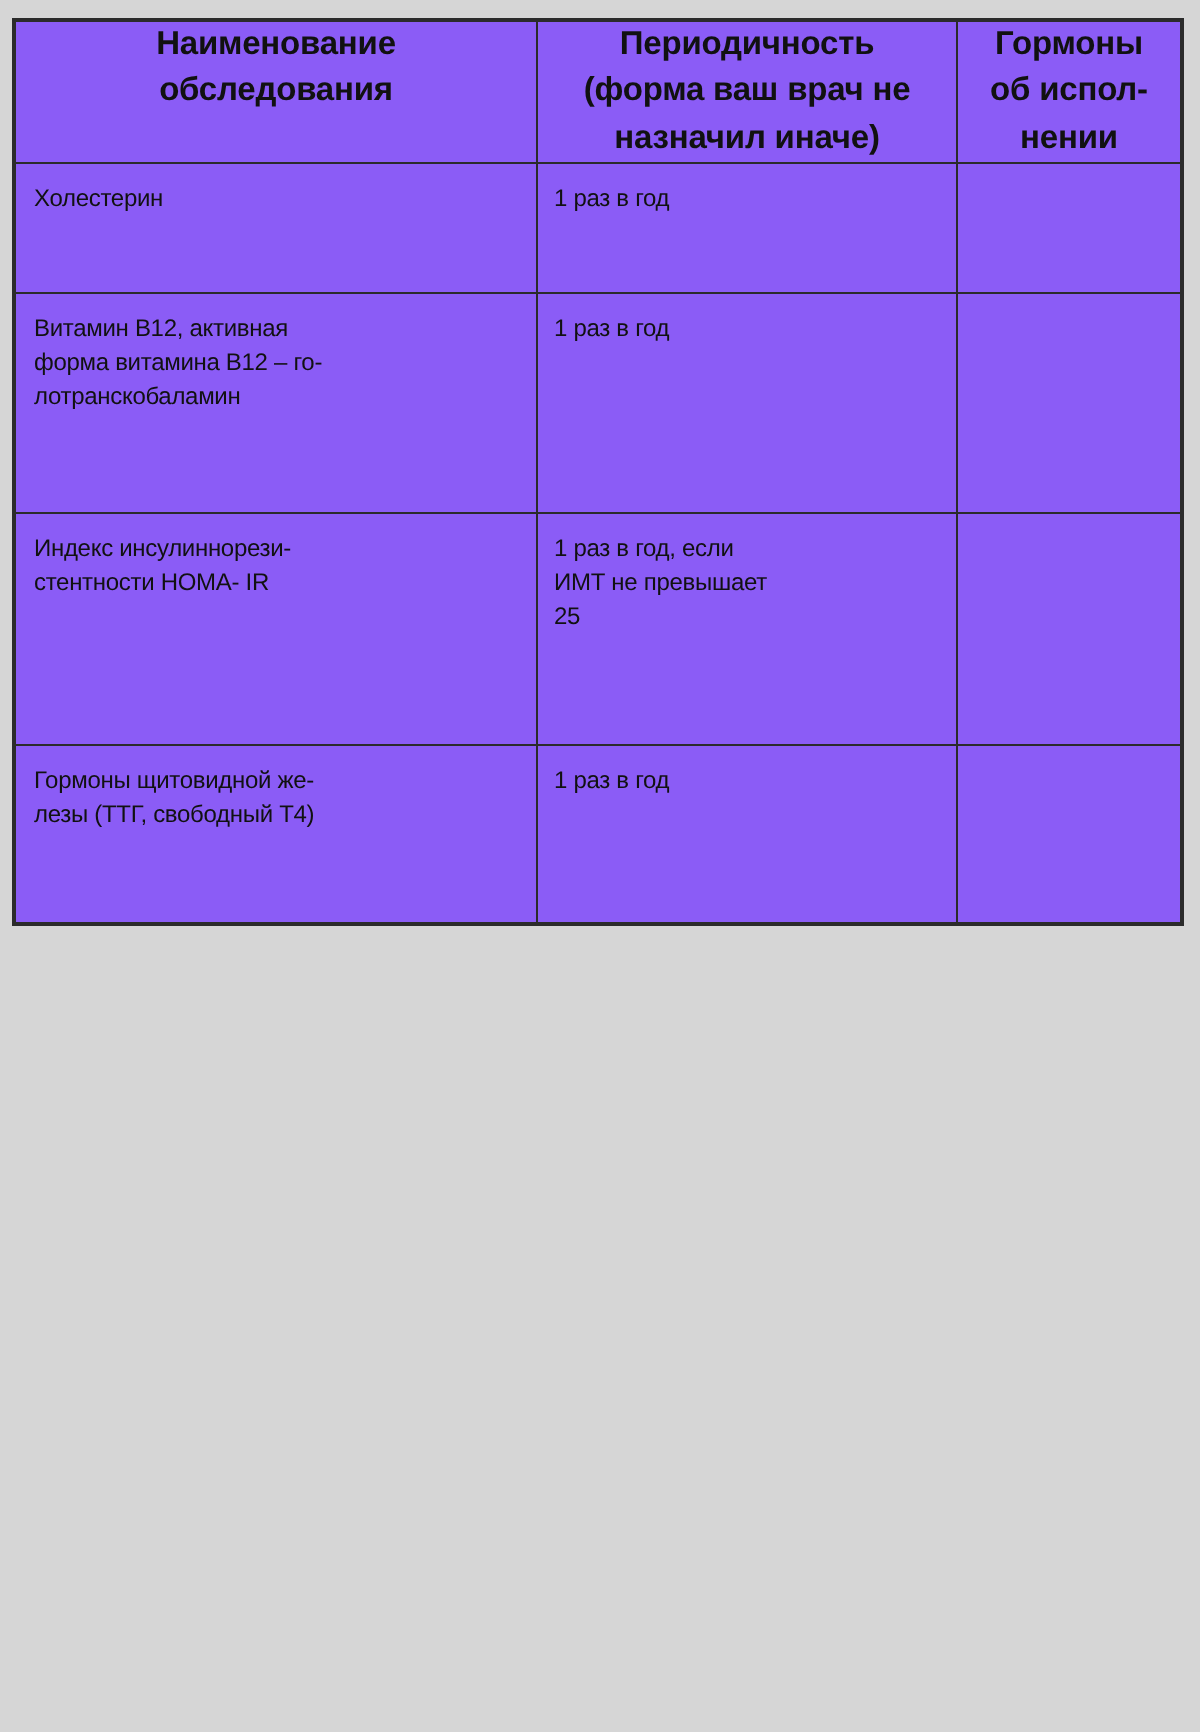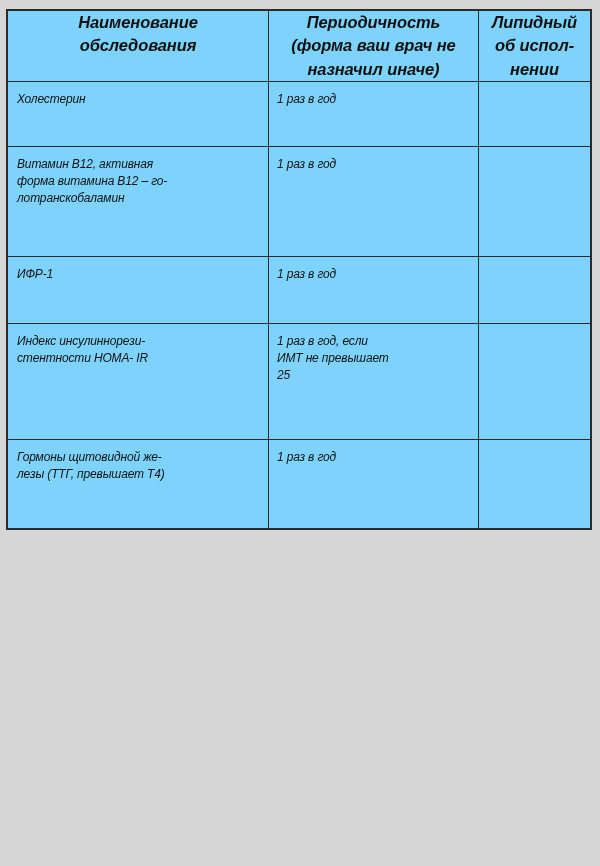--- a/index.html
+++ b/index.html
@@ -29,24 +29,23 @@
     top: 10px;
     width: 583px;
     border-collapse: collapse;
     background: #d6d6d6;
     table-layout: fixed;
   }
 
   table.exam-table td,
   table.exam-table th {
     border: 1px solid #2b2b2b;
-    background: #7dd3fc;
+    background: #8b5cf6;
     vertical-align: top;
     padding: 0;
-    font-style: italic;
   }
 
   
   table.exam-table {
     outline: 1px solid #2b2b2b;
   }
 
   col.c-name  { width: 261px; }
   col.c-freq  { width: 210px; }
   col.c-mark  { width: 112px; }
@@ -102,21 +101,21 @@
         <th>
             <span class="hline">Наименование</span>
             <span class="hline">обследования</span>
           </th>
         <th>
             <span class="hline">Периодичность</span>
             <span class="hline">(форма ваш врач не</span>
             <span class="hline">назначил иначе)</span>
           </th>
         <th>
-            <span class="hline">Липидный</span>
+            <span class="hline">Гормоны</span>
             <span class="hline">об испол-</span>
             <span class="hline">нении</span>
           </th>
       </tr>
     </thead>
     <tbody id="tbody">
         <tr data-h="47">
           <td class="name">
             <span class="ln">Холестерин</span>
           </td>
@@ -129,45 +128,36 @@
           <td class="name">
             <span class="ln">Витамин В12, активная</span>
             <span class="ln">форма витамина В12 – го-</span>
             <span class="ln">лотранскобаламин</span>
           </td>
           <td class="freq">
             <span class="ln">1 раз в год</span>
           </td>
           <td class="mark"></td>
         </tr>
-        <tr data-h="49">
-          <td class="name">
-            <span class="ln">ИФР-1</span>
-          </td>
-          <td class="freq">
-            <span class="ln">1 раз в год</span>
-          </td>
-          <td class="mark"></td>
-        </tr>
         <tr data-h="98">
           <td class="name">
             <span class="ln">Индекс инсулиннорези-</span>
             <span class="ln">стентности HOMA- IR</span>
           </td>
           <td class="freq">
             <span class="ln">1 раз в год, если</span>
             <span class="ln">ИМТ не превышает</span>
             <span class="ln">25</span>
           </td>
           <td class="mark"></td>
         </tr>
         <tr data-h="71">
           <td class="name">
             <span class="ln">Гормоны щитовидной же-</span>
-            <span class="ln">лезы (ТТГ, превышает Т4)</span>
+            <span class="ln">лезы (ТТГ, свободный Т4)</span>
           </td>
           <td class="freq">
             <span class="ln">1 раз в год</span>
           </td>
           <td class="mark"></td>
         </tr>
       </tbody>
   </table>
 </div>
 

